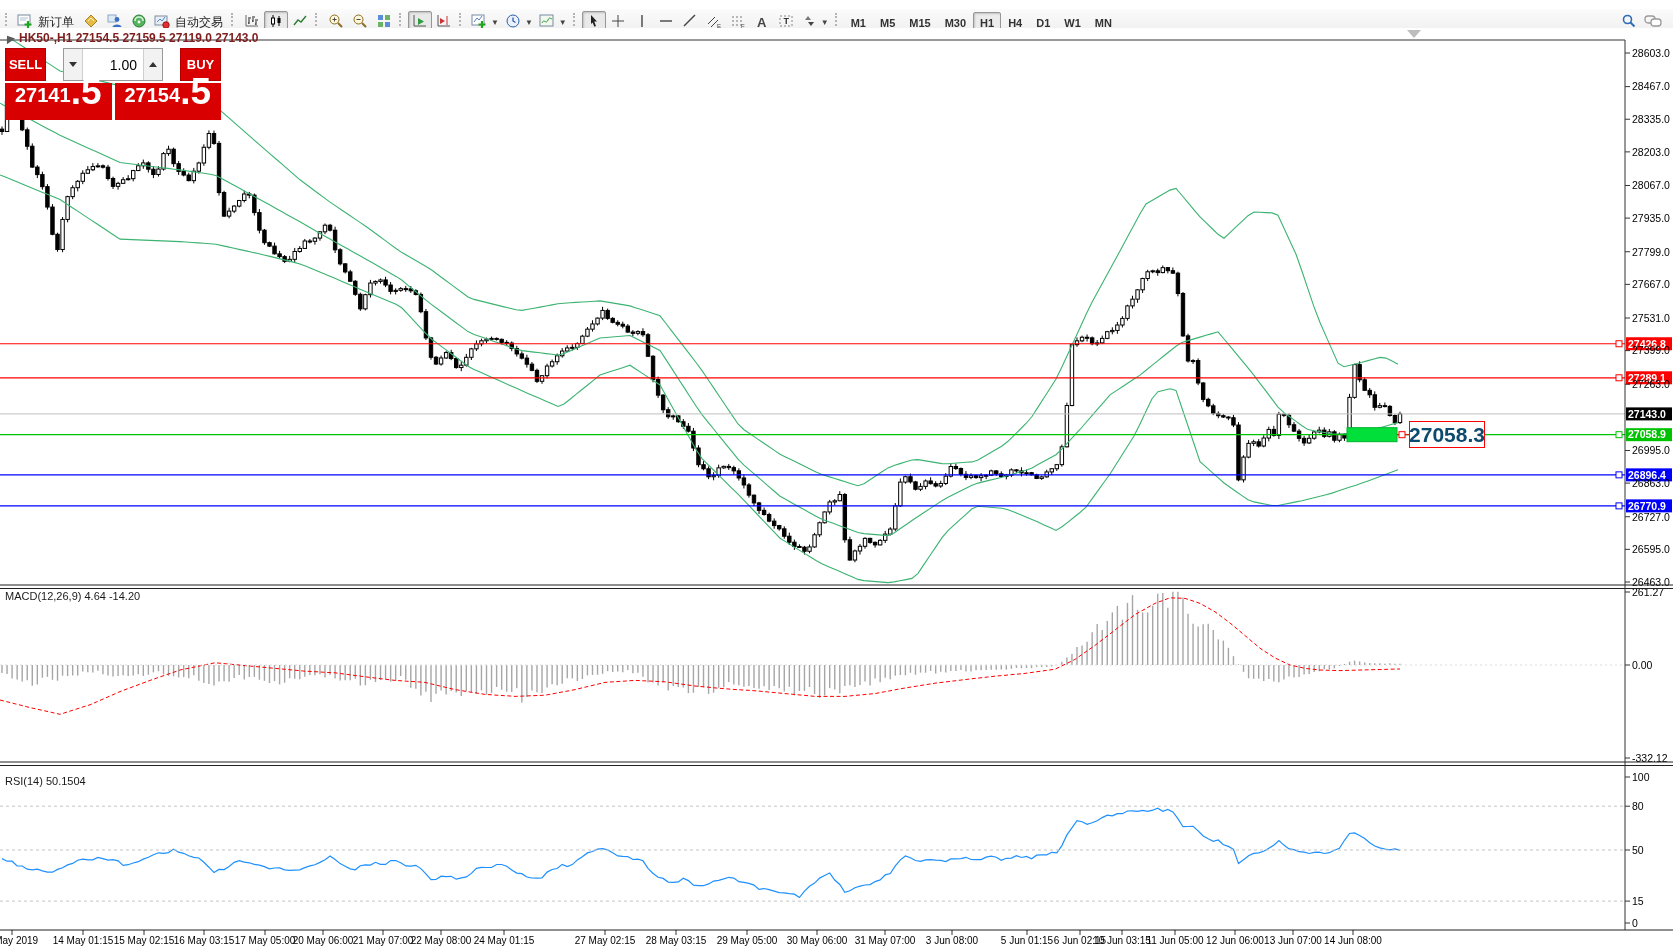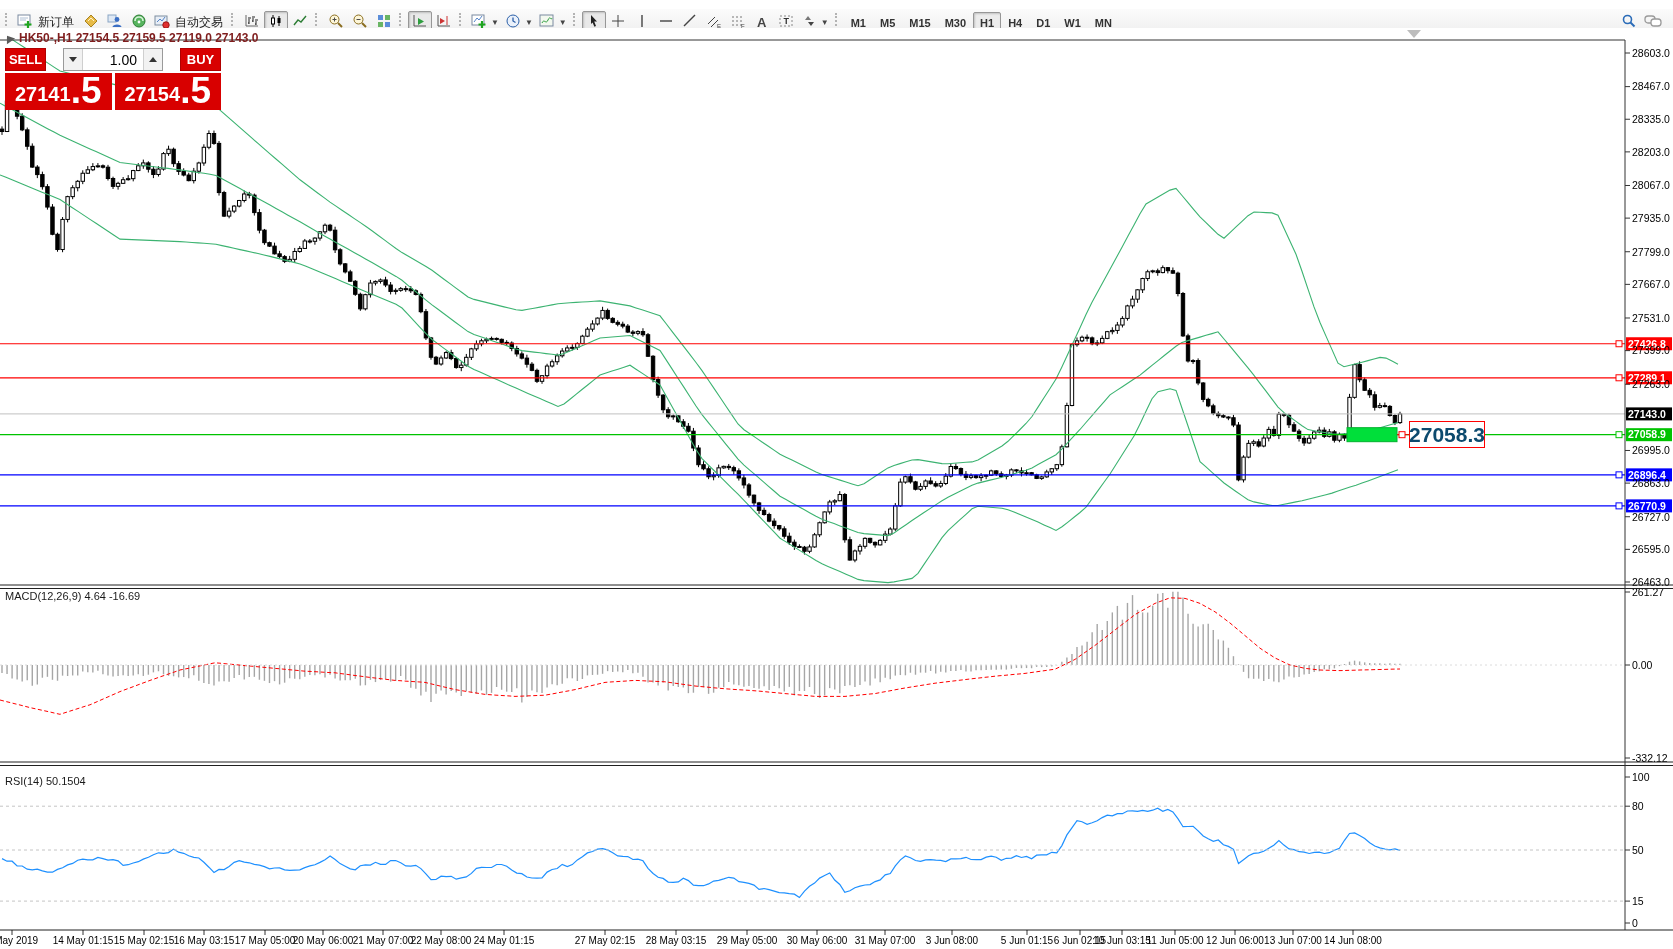--- a/index.html
+++ b/index.html
@@ -30,35 +30,35 @@
   .chart-window { position:absolute; top:28px; left:0; width:1673px; height:921px; background:#fff; }
   #cv { position:absolute; top:0; left:0; }
 
   .chart-header { position:absolute; left:4px; top:3px; font-size:12px; font-weight:600;
     color:#7f1d1d; display:flex; align-items:center; gap:5px; z-index:5; }
   .collapse-tri { width:0; height:0; border-left:5px solid transparent;
     border-right:5px solid transparent; border-bottom:7px solid #5a5a5a; transform:rotate(-35deg); }
 
   
   .oc { position:absolute; left:5px; top:20px; z-index:6; width:216px; }
-  .oc-top { display:flex; height:23px; gap:16px; }
+  .oc-top { display:flex; height:33px; gap:16px; }
   .oc-sell,.oc-buy { width:50px; background:#d80000; color:#fff; font-weight:bold;
     font-size:13px; border:1px solid #b00000; display:flex; align-items:center; justify-content:center; }
   .oc-vol { flex:1; display:flex; border:1px solid #9a9a9a; background:#fff; margin:0 1px; }
   .oc-step { width:19px; background:#f2f2f2; border:none; display:flex; align-items:center;
     justify-content:center; border-left:1px solid #cfcfcf; border-right:1px solid #cfcfcf; }
   .tri-up { width:0;height:0;border-left:4px solid transparent;border-right:4px solid transparent;
     border-bottom:5px solid #333; }
   .tri-dn { width:0;height:0;border-left:4px solid transparent;border-right:4px solid transparent;
     border-top:5px solid #333; }
   .oc-input { flex:1; border:none; outline:none; text-align:right; font-size:14px;
     padding-right:6px; font-family:"Liberation Sans",sans-serif; min-width:10px; width:60px;}
   .oc-prices { display:flex; gap:3px; margin-top:2px; }
   .oc-price { width:124px; height:37px; background:#d80000; color:#fff; display:flex;
-    align-items:flex-end; justify-content:center; padding-bottom:1px; }
+    align-items:flex-end; justify-content:center; padding-bottom:10px; }
   .oc-price .pmain { font-size:20px; font-weight:bold; line-height:30px; }
   .oc-price .pbig { font-size:37px; font-weight:bold; line-height:36px; }
 
   .ind-label { position:absolute; left:5px; font-size:11px; color:#1a1a1a; z-index:4; }
   #macd-label { top:562px; }
   #rsi-label { top:747px; }
 
   .annotation-text { position:absolute; left:1202px; top:408px; font-size:31px; font-weight:bold;
     letter-spacing:3px; color:#3ed23e; text-shadow:2px 2px 0 #147814, -1px -1px 0 #b9f0b9;
     z-index:7; white-space:nowrap; }
@@ -1349,19 +1349,19 @@
           <span class="pmain">27141</span>
             <span class="pbig">.5</span>
         </div>
         <div class="oc-price">
           <span class="pmain">27154</span>
             <span class="pbig">.5</span>
         </div>
       </div>
     </div>
 
-    <div class="ind-label" id="macd-label">MACD(12,26,9) 4.64 -16.69</div>
+    <div class="ind-label" id="macd-label">MACD(12,26,9) 4.64 -14.20</div>
     <div class="ind-label" id="rsi-label">RSI(14) 50.1504</div>
 
     <div class="annotation-price">27058.3</div>
     <div class="scroll-tri"></div>
   </div>
 </div>
 
 </body></html>

